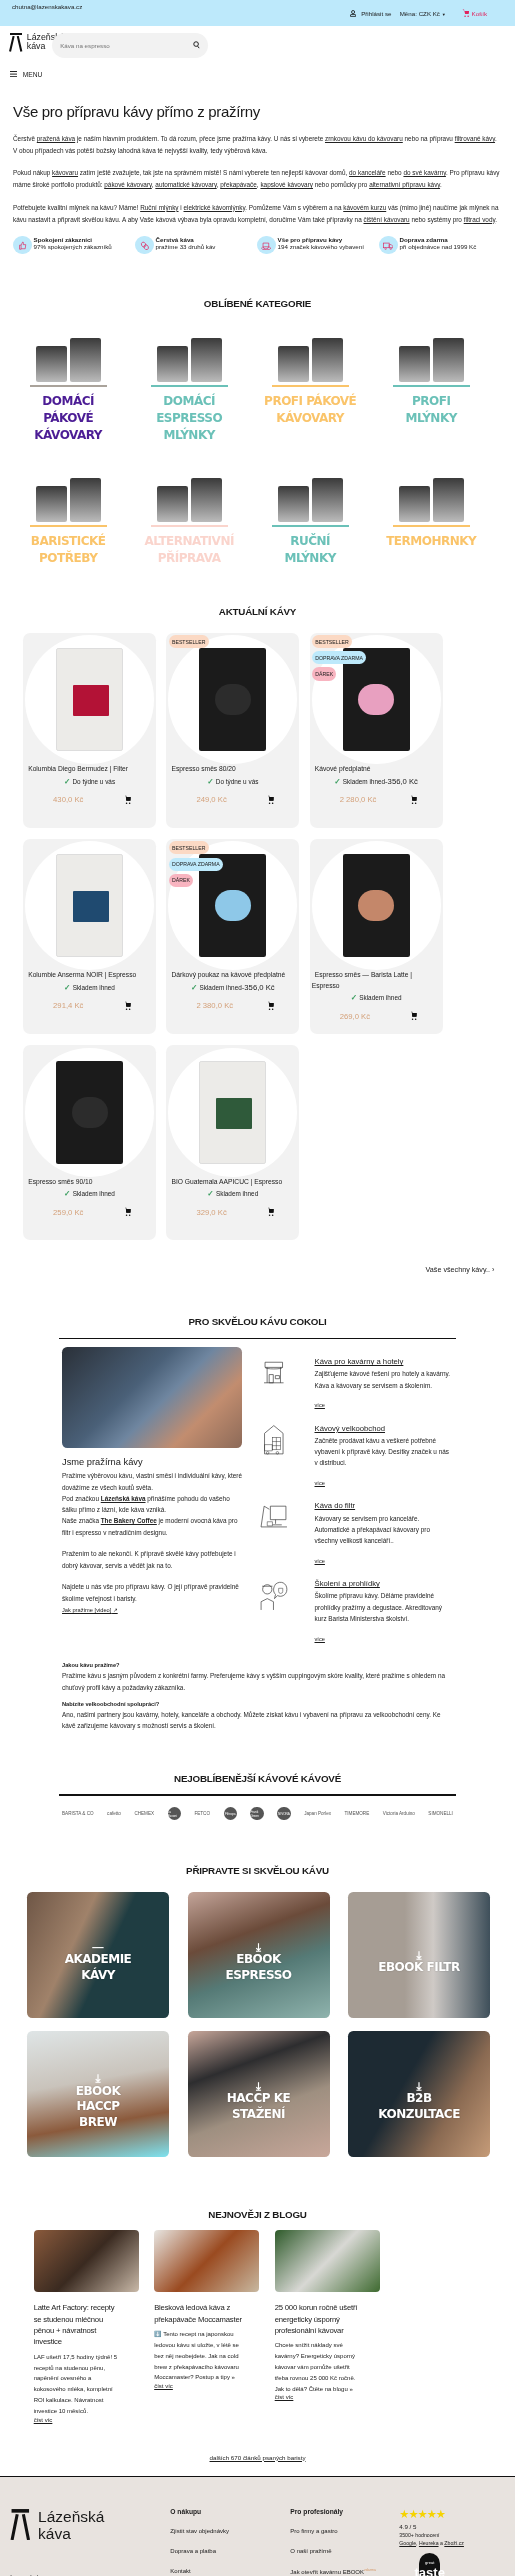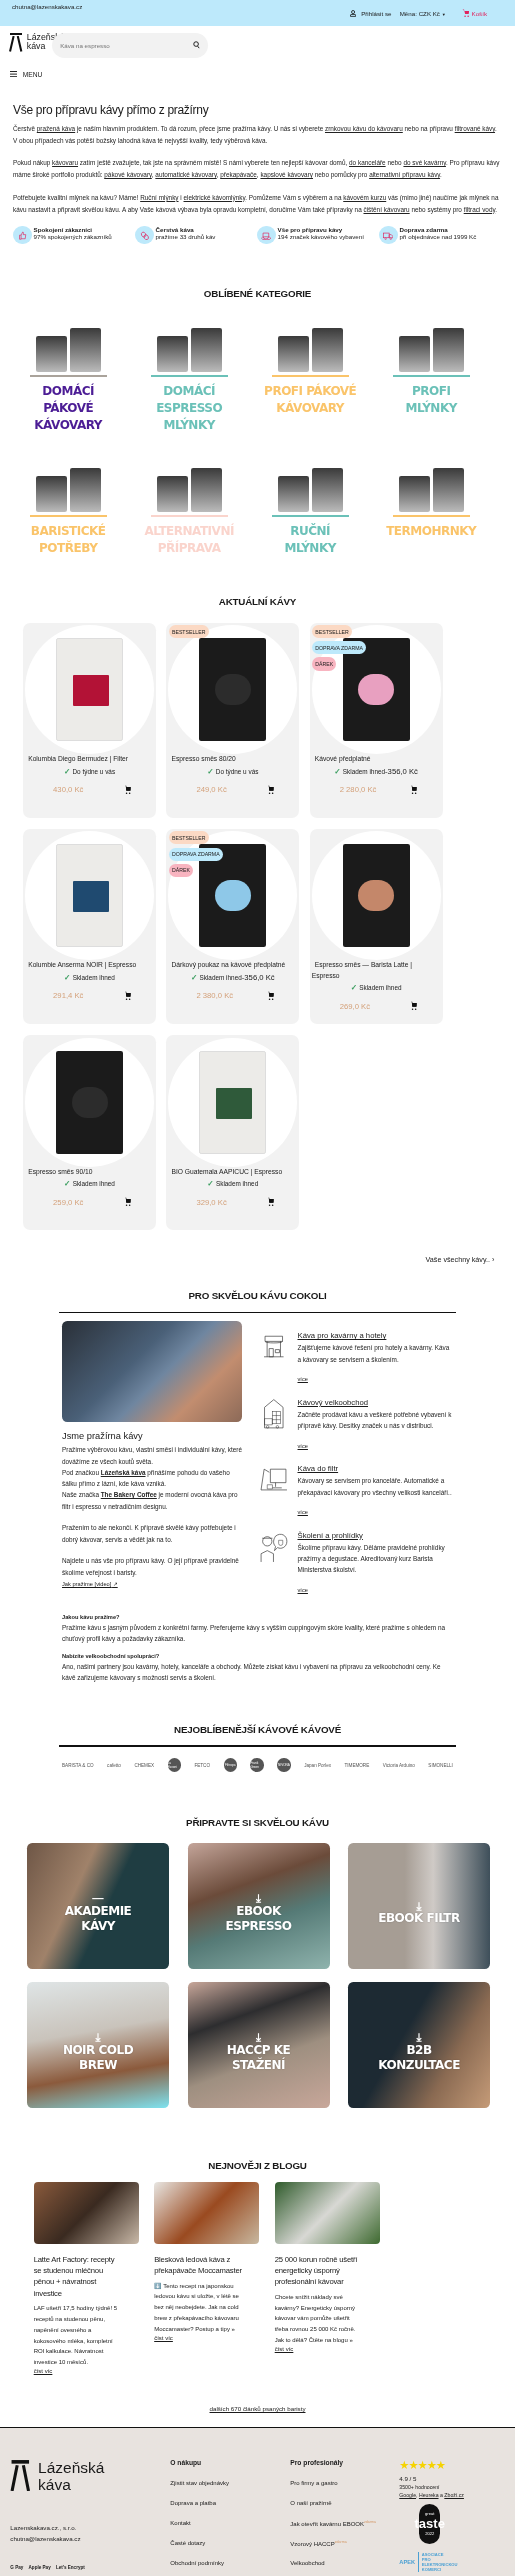--- a/index.html
+++ b/index.html
@@ -12,21 +12,21 @@
 .header{height:41px;position:relative}
 .logo{position:absolute;left:9.3px;top:7.2px;display:flex;align-items:center;gap:4.1px}
 .logo-mark{width:13.4px;height:18.5px;position:relative}
 .logo-mark .bar{position:absolute;top:0;left:1px;width:11.3px;height:2.1px;background:#111}
 .logo-mark svg{position:absolute;top:3.1px;left:0}
 .logo-text{font-size:8.8px;line-height:9.3px}
 .search{position:absolute;left:52px;top:7.2px;width:156px;height:25px;border-radius:12.4px;background:#f2f2f2;display:flex;align-items:center;padding:0 8.2px;justify-content:space-between}
 .search input{border:none;background:transparent;font-size:6.2px;color:#777;width:124px;outline:none;font-family:"Liberation Sans",sans-serif}
 .menu{height:15.5px;padding-left:10.3px;display:flex;align-items:center;gap:5.2px;font-size:6.7px}
 .intro{padding:20.6px 13px 0 13px}
-.intro h1{font-size:12px;font-weight:normal;letter-spacing:-0.3px;margin-bottom:6px}
+.intro h1{font-size:15px;font-weight:normal;letter-spacing:-0.3px;margin-bottom:13px}
 .intro p{font-size:6.4px;line-height:12px;margin-bottom:10.3px;color:#222}
 .intro p a{text-decoration:underline}
 .usps{display:flex;padding:0 13px;margin-top:5.2px}
 .usp{width:122px;display:flex;gap:2.1px}
 .usp .ico{width:18.5px;height:18.5px;border-radius:50%;background:#bde9fb;display:flex;align-items:center;justify-content:center;flex-shrink:0}
 .usp b{font-size:6.2px;display:block}
 .usp span{font-size:6.2px}
 .sec-title{text-align:center;font-size:9.8px;letter-spacing:-0.2px;margin:31px 0 15.5px}
 .cats{display:grid;grid-template-columns:repeat(4,121px);padding:0 7.7px;row-gap:20.6px}
 .cat{display:flex;flex-direction:column;align-items:center}
@@ -46,21 +46,21 @@
 .prow{display:flex;justify-content:space-between;align-items:center;padding:0 23px 0 28px;margin-top:6.2px}
 .price{color:#d4a17a;font-size:7.7px}
 .allcoffee{text-align:right;padding-right:20.6px;font-size:7.2px;margin-top:25px}
 .hr{height:1.5px;background:#111;margin:0 59px}
 .about{display:flex;padding:7.7px 62px 0;gap:15.5px}
 .about .left{width:180px}
 .about .photo{width:180px;height:101px;border-radius:5.2px;background:linear-gradient(135deg,#2a3038 0%,#4a6078 40%,#6f86a0 55%,#c28d6f 75%,#8c6a58 100%);margin-bottom:9.3px}
 .about h3{font-size:9.3px;font-weight:normal;margin-bottom:3.1px}
 .about p{font-size:6.4px;line-height:11.3px;color:#222;margin-bottom:10.3px}
 .about .right{flex:1;padding-top:10.3px}
-.svc{display:flex;gap:7px;margin-bottom:15.5px}
+.svc{display:flex;gap:24px;margin-bottom:15.5px}
 .svc .ico{width:33px;flex-shrink:0;display:flex;justify-content:center}
 .svc h4{font-size:7.7px;text-decoration:underline;font-weight:normal;margin-bottom:2.1px}
 .svc p{font-size:6.4px;line-height:11.3px;color:#222}
 .svc .more{font-size:5.7px;text-decoration:underline}
 .faq{padding:0 62px;margin-top:5.2px}
 .faq b{font-size:5.7px;display:block;margin-bottom:2.1px}
 .faq p{font-size:6.4px;line-height:11.3px;margin-bottom:8.2px;color:#222}
 .brands{display:flex;justify-content:space-between;align-items:center;padding:10.3px 62px 0;font-size:4.6px;color:#555}
 .brand{display:flex;align-items:center;justify-content:center;height:15.5px}
 .brand.circ{width:13.4px;height:13.4px;border-radius:50%;background:#555;color:#fff;font-size:3.1px}
@@ -370,21 +370,21 @@
         <button style="border: none; background: none; cursor: pointer;"><span><svg width="7.2" height="9.3" viewBox="0 0 14 18">
               <path d="M1 1h3l1 3h8l-1 7H5L3 1" fill="#111"></path>
               <rect x="4" y="4" width="9" height="7" fill="#111"></rect>
               <circle cx="5" cy="16" r="1.5" fill="#111"></circle>
               <circle cx="11" cy="16" r="1.5" fill="#111"></circle>
             </svg></span></button>
       </div></div>
   </div>
 <div class="allcoffee"><span>Vaše všechny kávy..</span> <span>›</span></div>
 
-<h2 class="sec-title" style="margin-top:26px;margin-bottom:10.3px">PRO SKVĚLOU KÁVU COKOLI</h2>
+<h2 class="sec-title" style="margin-top:42px;margin-bottom:10.3px">PRO SKVĚLOU KÁVU COKOLI</h2>
 <div class="hr"></div>
 <div class="about">
   <div class="left">
     <div class="photo"></div>
     <h3>Jsme pražírna kávy</h3>
     <p>
       <span>Pražíme výběrovou kávu, vlastní směsi i individuální kávy, které dovážíme ze všech koutů světa.</span><br>
       <span>Pod značkou </span><a style="font-weight:bold;text-decoration:underline">Lázeňská káva</a><span> přinášíme pohodu do vašeho šálku přímo z lázní, kde káva vzniká.</span><br>
       <span>Naše značka </span><a style="font-weight:bold;text-decoration:underline">The Bakery Coffee</a><span> je moderní ovocná káva pro filtr i espresso v netradičním designu.</span>
     </p>
@@ -468,21 +468,21 @@
     <a class="tile" style="background: linear-gradient(160deg, rgb(196, 165, 154) 0%, rgb(107, 75, 58) 35%, rgb(85, 122, 118) 60%, rgb(143, 179, 173) 100%);">
       <span class="dl">⤓</span>
       <span class="tl" style="width: 82px;">EBOOK ESPRESSO</span>
     </a>
     <a class="tile" style="background: linear-gradient(90deg, rgb(166, 157, 148) 0%, rgb(166, 157, 148) 40%, rgb(207, 202, 198) 60%, rgb(62, 79, 90) 100%);">
       <span class="dl">⤓</span>
       <span class="tl" style="width: 82px;">EBOOK FILTR</span>
     </a>
     <a class="tile" style="background: linear-gradient(170deg, rgb(223, 229, 230) 0%, rgb(201, 195, 187) 40%, rgb(139, 90, 60) 70%, rgb(126, 227, 240) 100%);">
       <span class="dl">⤓</span>
-      <span class="tl" style="width: 82px;">NOIR COLD BREW</span>
+      <span class="tl" style="width: 82px;">EBOOK HACCP BREW</span>
     </a>
     <a class="tile" style="background: linear-gradient(160deg, rgb(200, 167, 154) 0%, rgb(45, 45, 47) 30%, rgb(158, 143, 128) 60%, rgb(200, 167, 154) 100%);">
       <span class="dl">⤓</span>
       <span class="tl" style="width: 82px;">HACCP KE STAŽENÍ</span>
     </a>
     <a class="tile" style="background: linear-gradient(120deg, rgb(29, 42, 51) 0%, rgb(29, 42, 51) 40%, rgb(138, 106, 82) 70%, rgb(197, 155, 120) 100%);">
       <span class="dl">⤓</span>
       <span class="tl" style="width: 82px; text-align: center;">B2B KONZULTACE</span>
     </a>
   </div>

